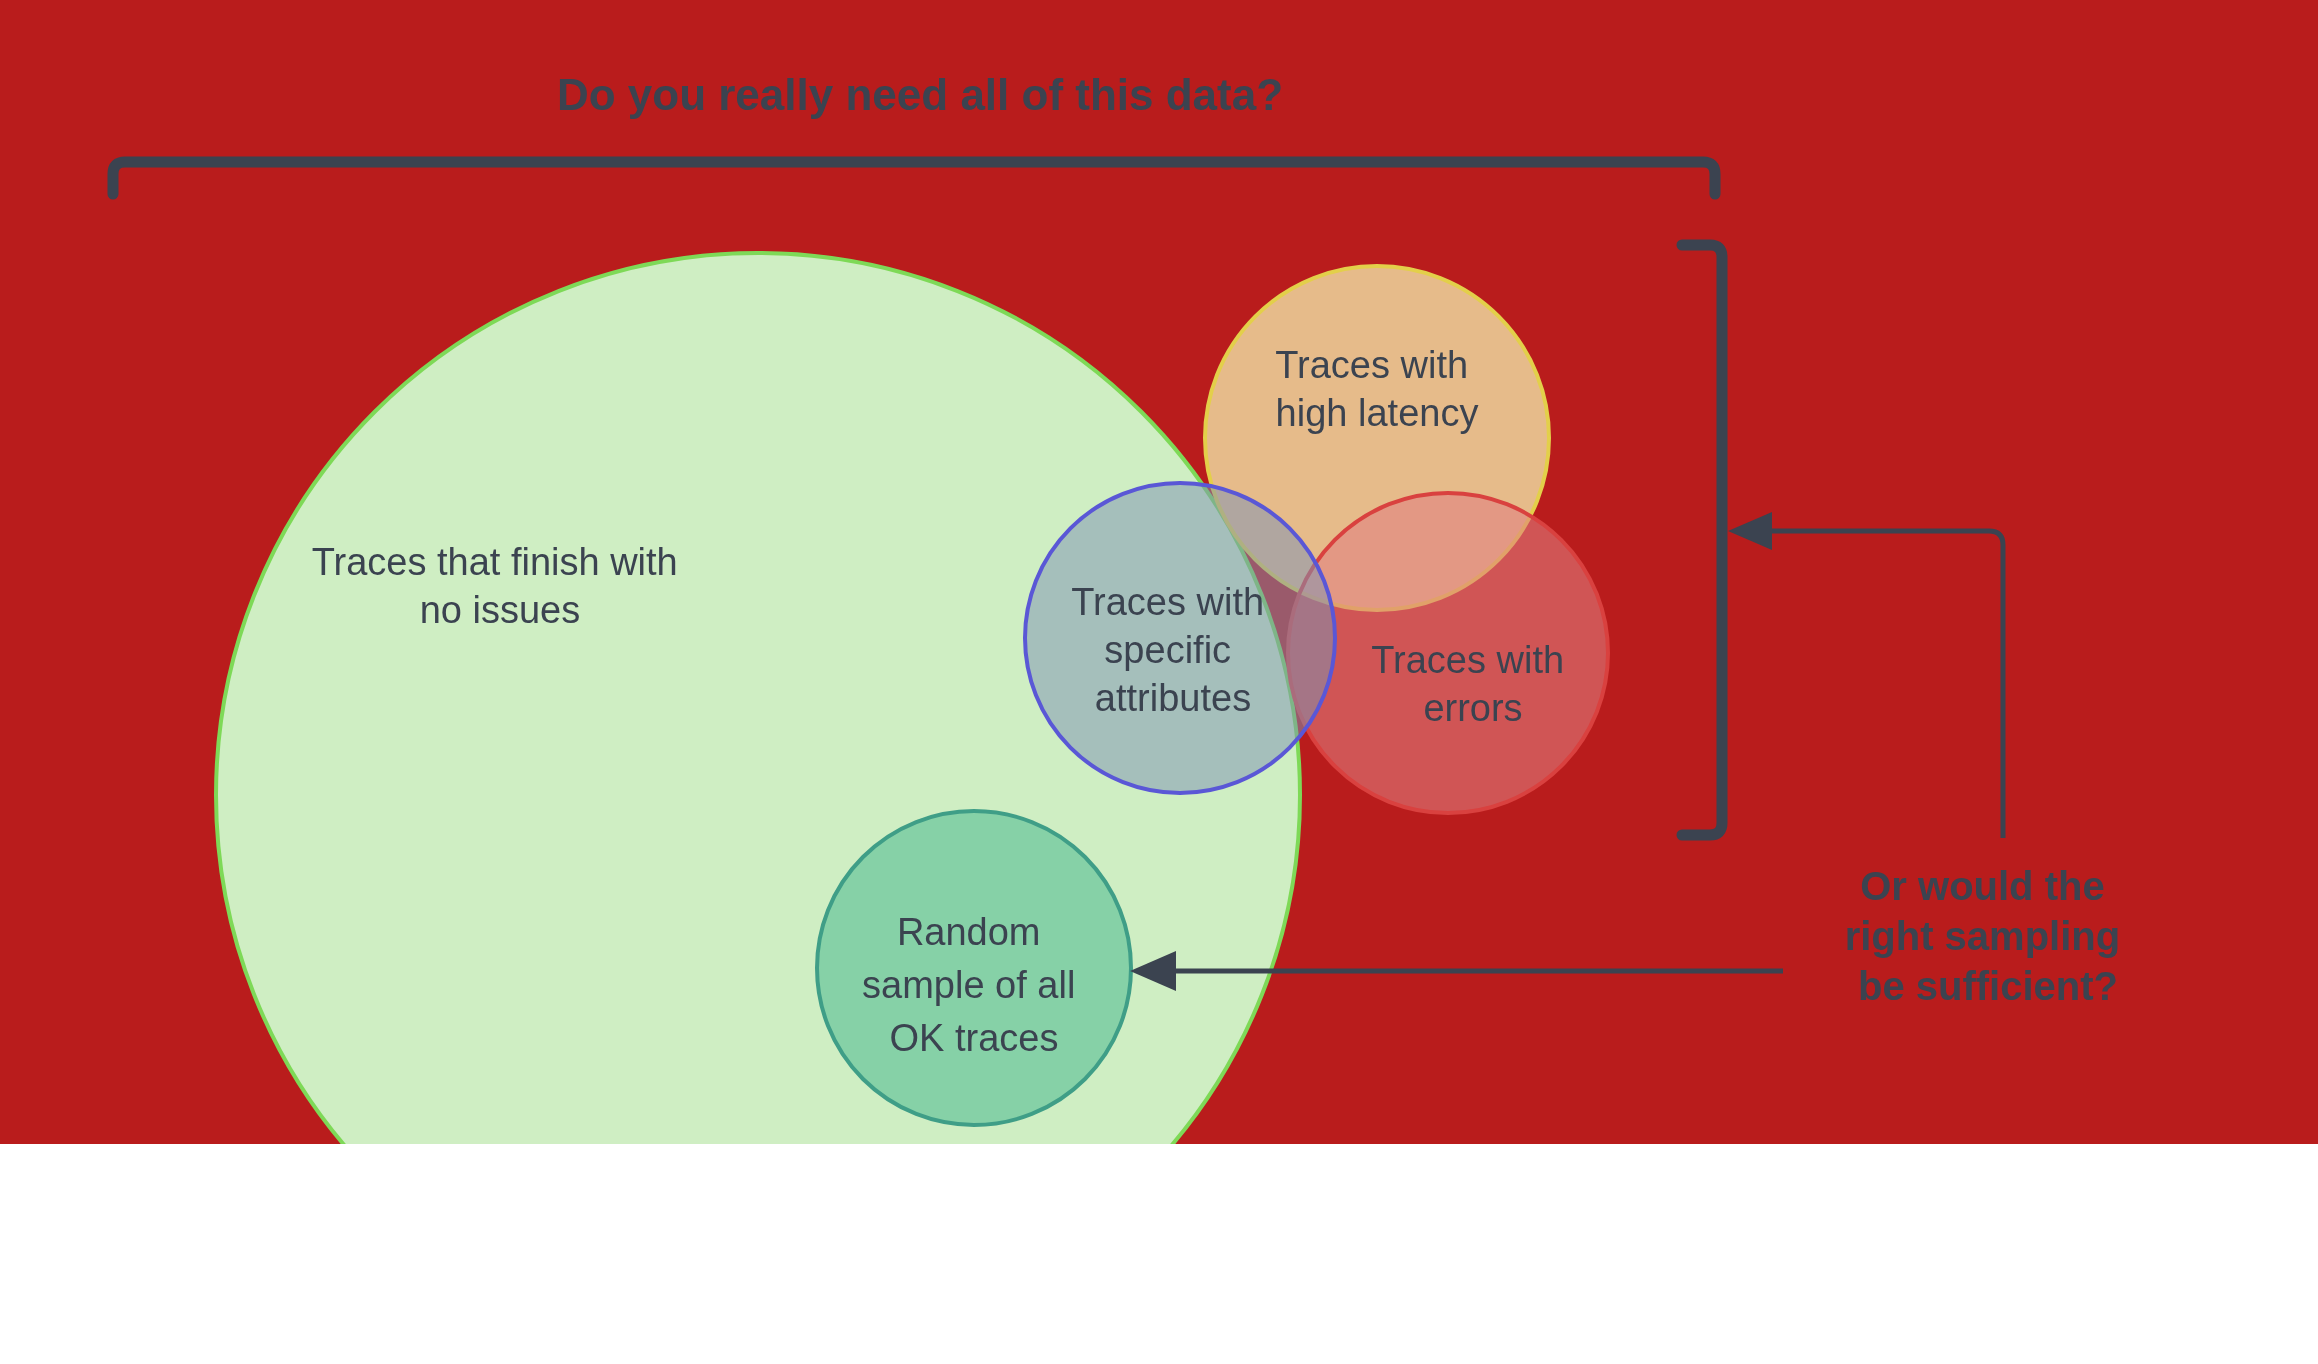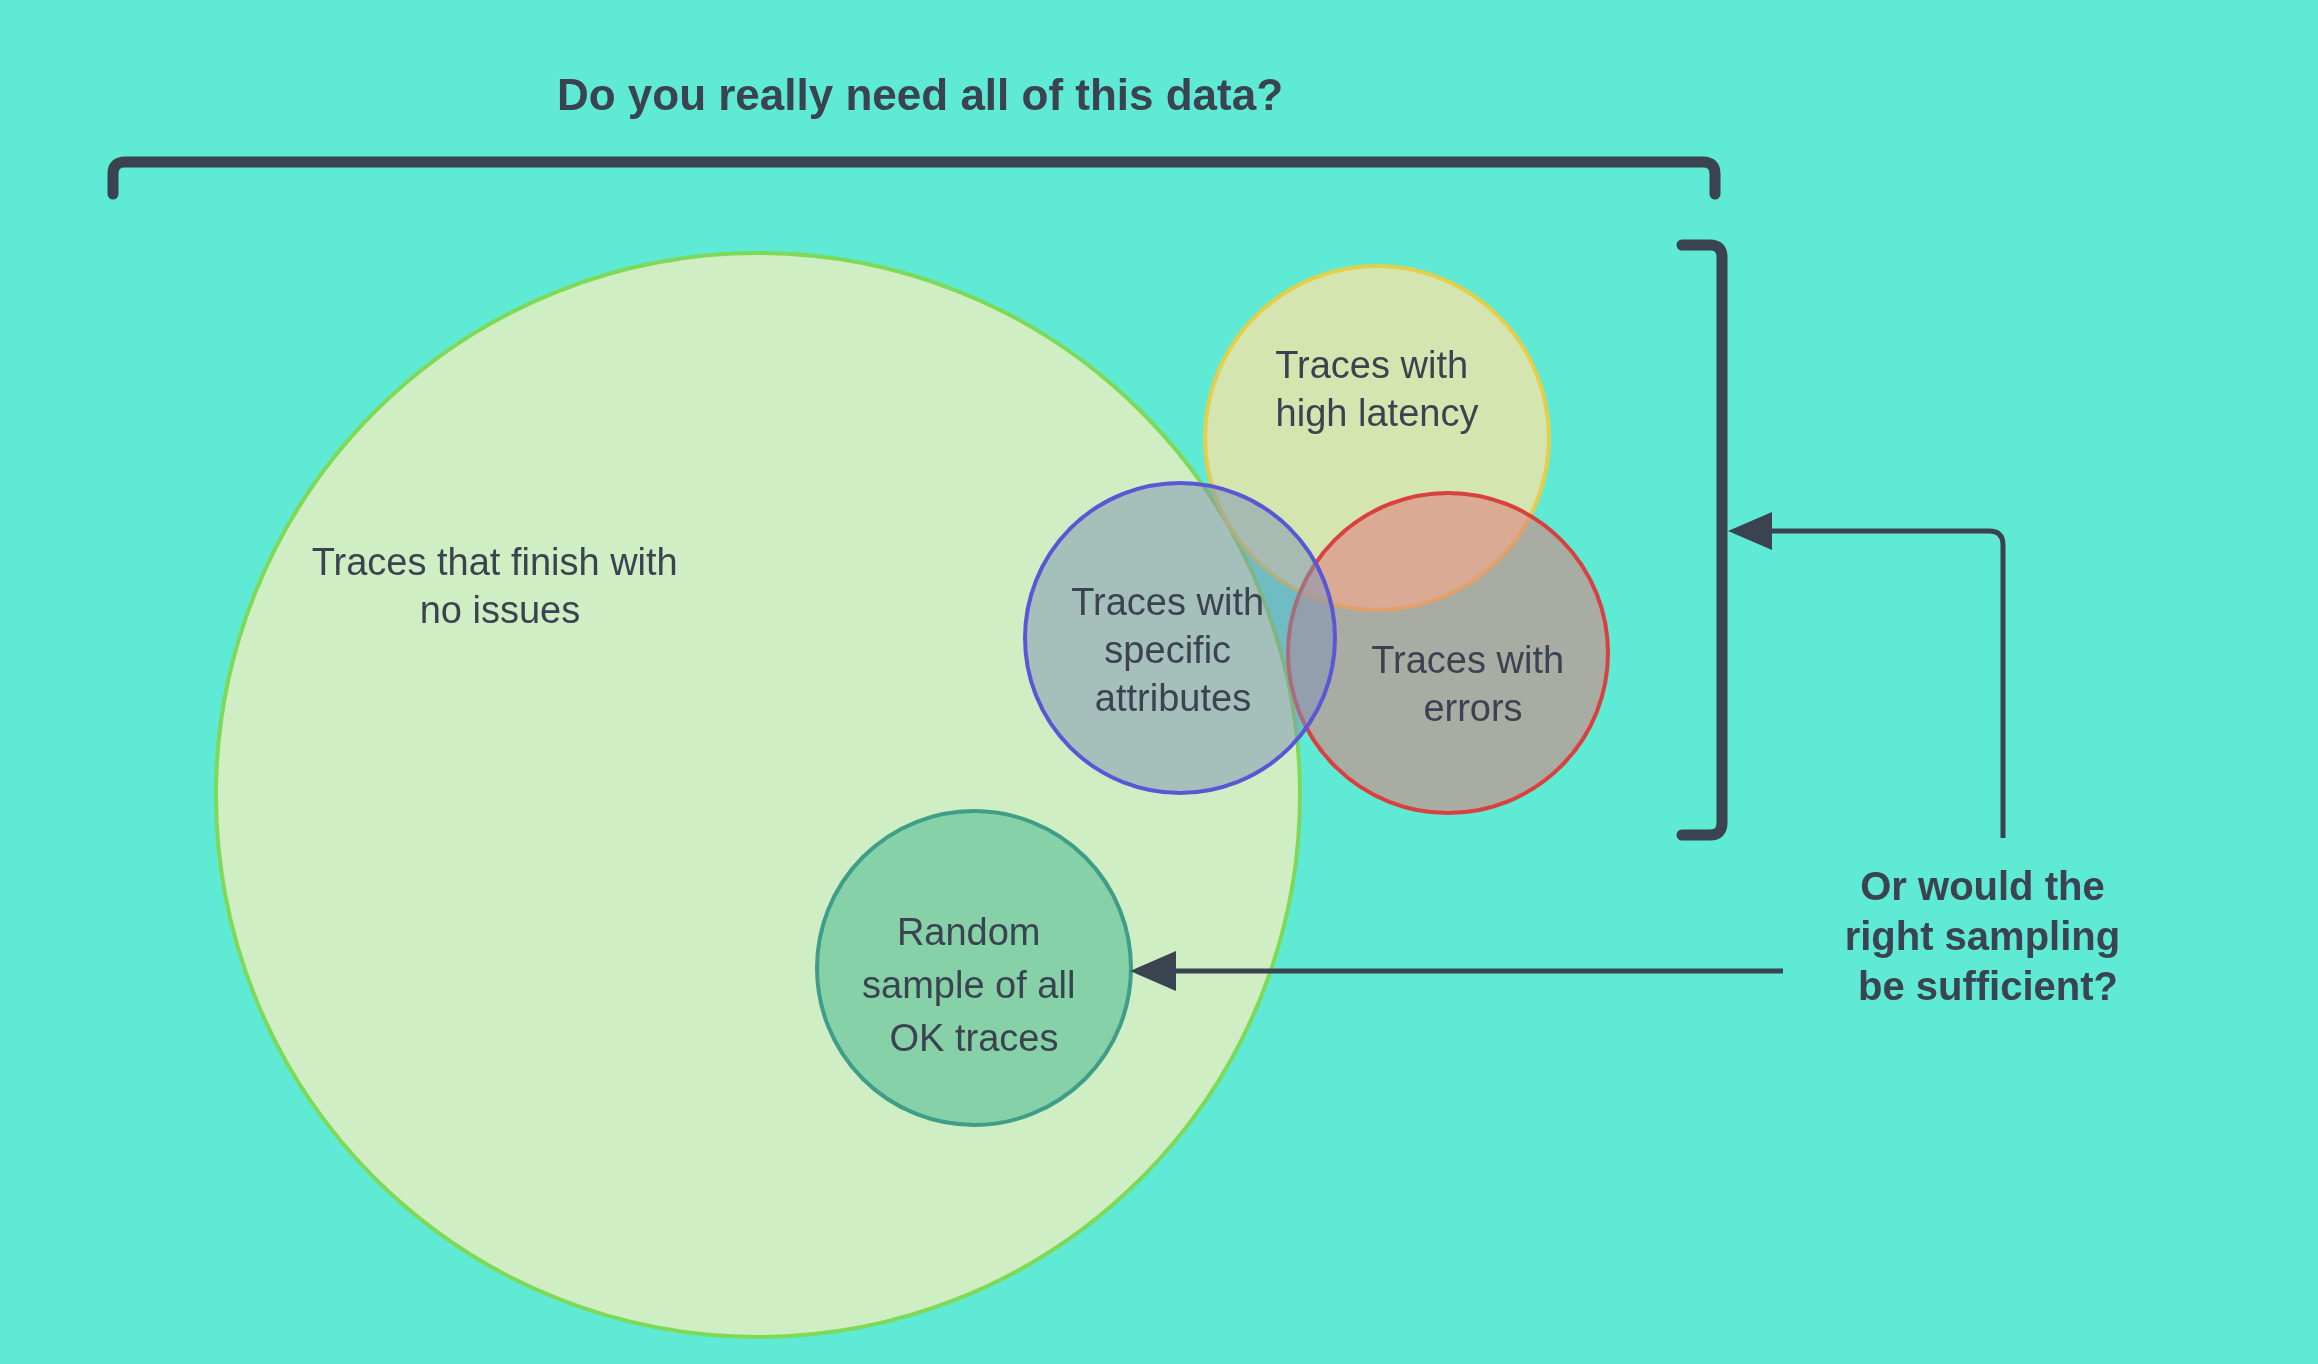--- a/index.html
+++ b/index.html
@@ -8,22 +8,22 @@
     padding: 0;
     background: #ffffff;
   }
   body {
     font-family: "Liberation Sans", sans-serif;
     -webkit-font-smoothing: antialiased;
   }
   #canvas {
     position: relative;
     width: 2318px;
-    height: 1364px;
-    background: #5eead4;
+    height: 1144px;
+    background: #b91c1c;
     overflow: hidden;
   }
   #diagram-svg {
     position: absolute;
     left: 0;
     top: 0;
     width: 2318px;
     height: 1364px;
   }
   .dg-title {

